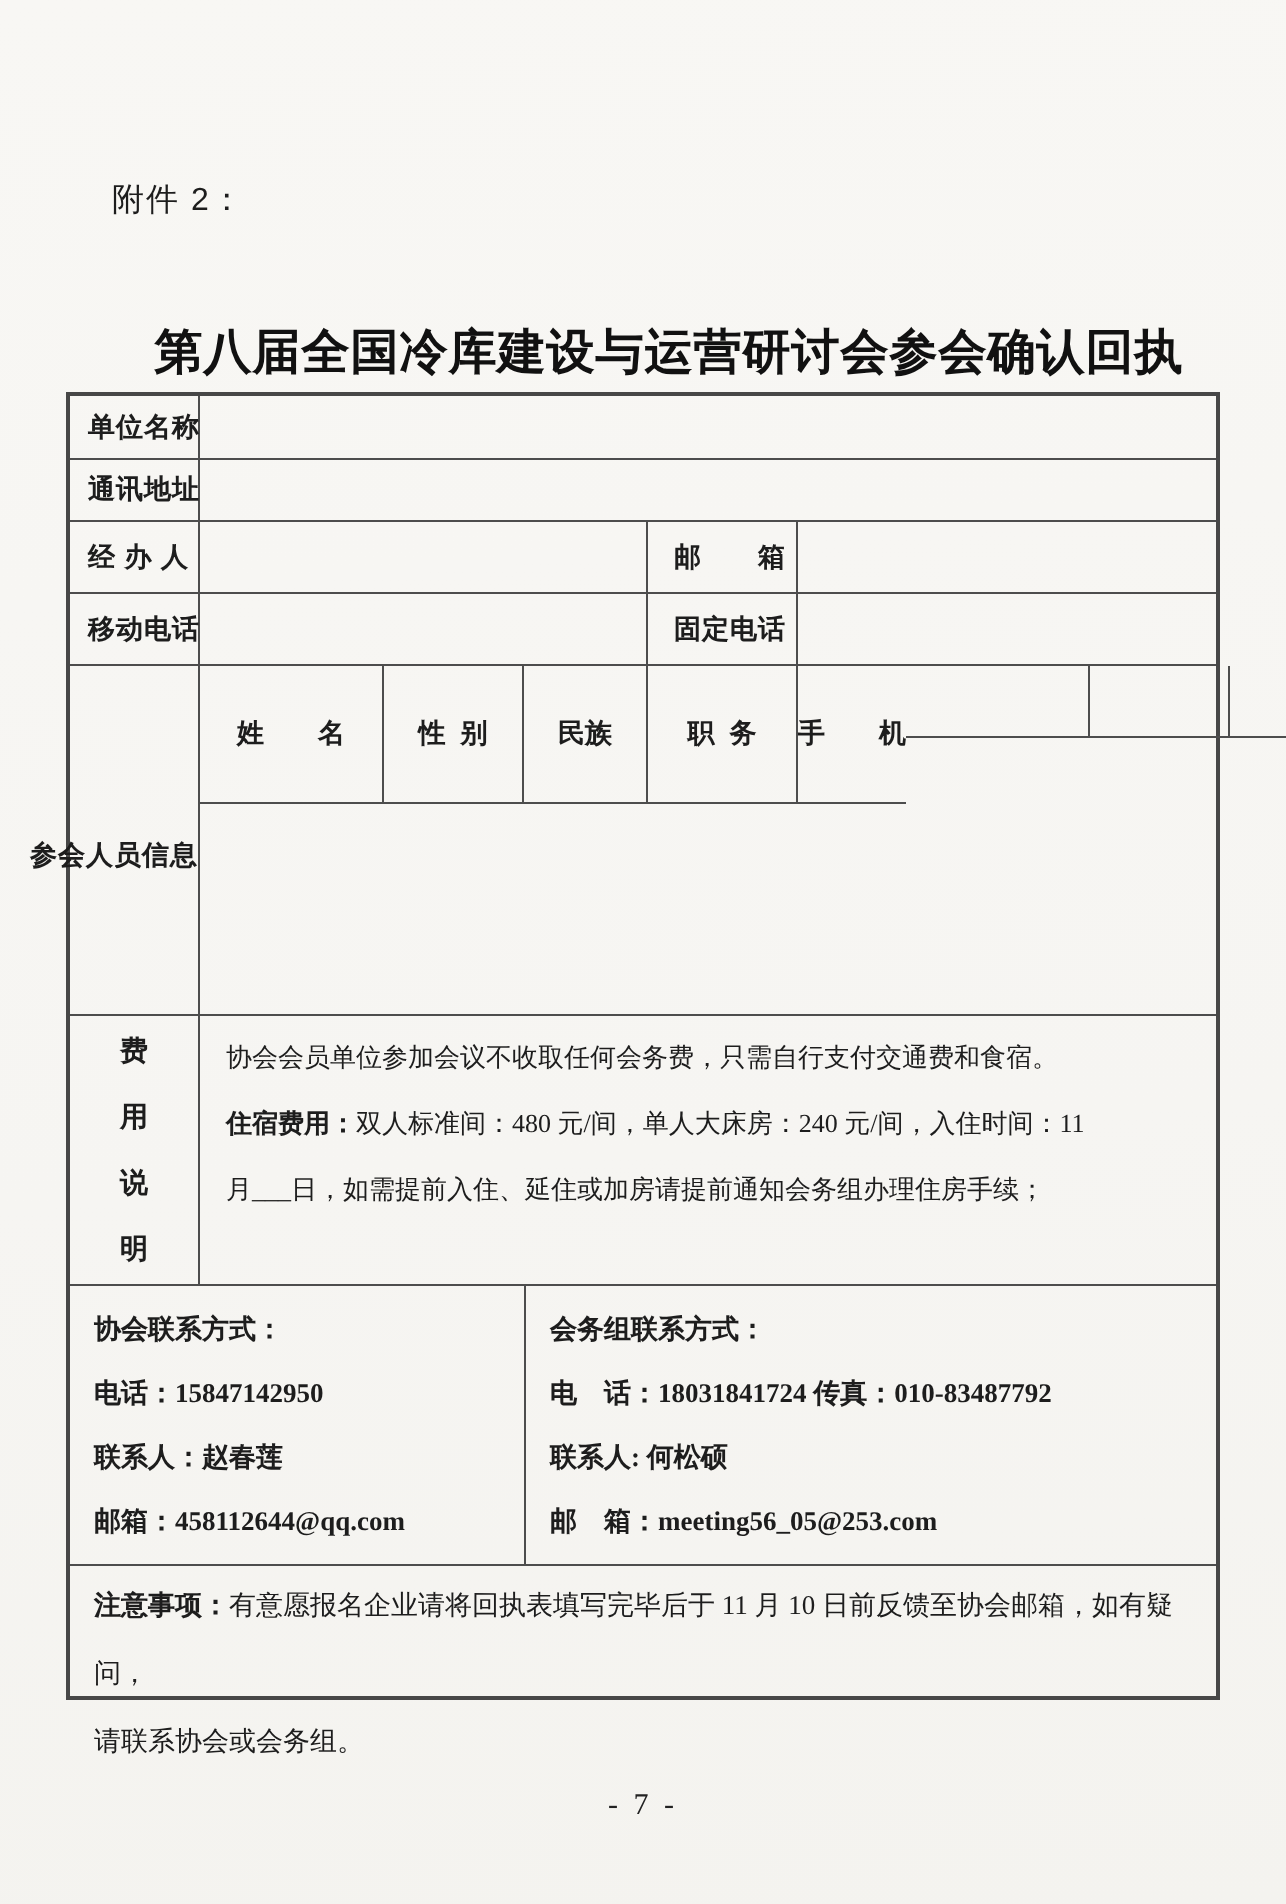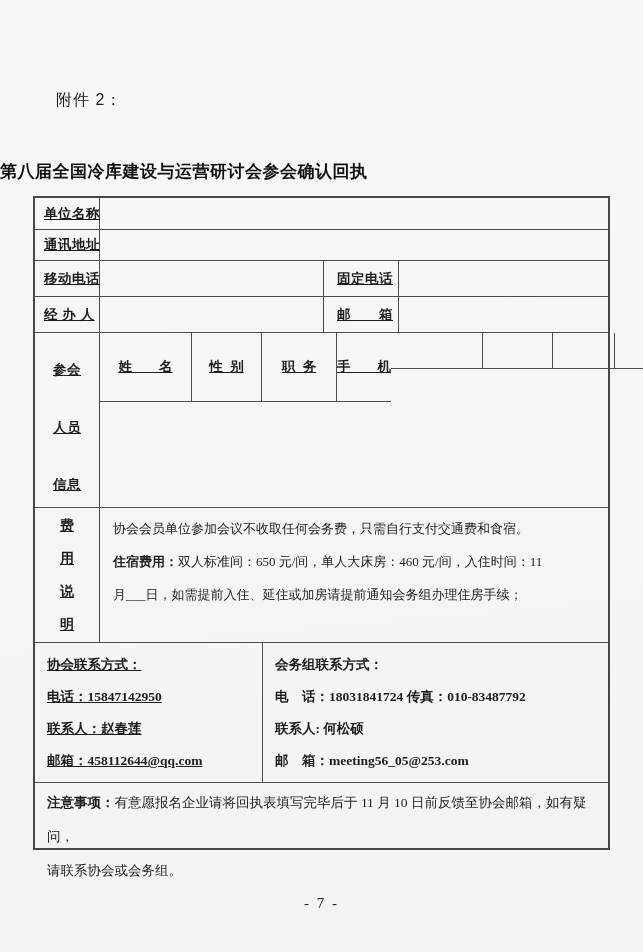--- a/index.html
+++ b/index.html
@@ -4,42 +4,42 @@
 <style>
   html,body{margin:0;padding:0;background:#e9e8e5;}
   .page{
     position:relative;width:643px;height:952px;margin:0 auto;
     background:linear-gradient(175deg,#f8f7f4 0%,#f6f5f2 60%,#f4f3ef 100%);
     font-family:"Liberation Sans",sans-serif;color:#1d1d1d;overflow:hidden;
     box-shadow:0 0 4px rgba(0,0,0,.15);
   }
   .attachment{position:absolute;left:56px;top:90px;font-size:16px;letter-spacing:1px;}
   .title{
-    position:absolute;left:0;right:0;top:160px;text-align:left;
-    font-size:17px;font-weight:700;letter-spacing:.5px;color:#111;
+    position:absolute;left:0;right:0;top:160px;text-align:center;
+    font-size:24px;font-weight:700;letter-spacing:.5px;color:#111;padding-left:26px;
   }
   .form{
     position:absolute;left:33px;top:196px;width:577px;box-sizing:border-box;
     border:2px solid #474747;background:transparent;
   }
   .trow{display:flex;box-sizing:border-box;border-bottom:1px solid #4d4d4d;}
   .trow.last{border-bottom:none;}
-  .cell{box-sizing:border-box;border-right:1px solid #4d4d4d;flex:0 0 auto;text-decoration:underline;}
+  .cell{box-sizing:border-box;border-right:1px solid #4d4d4d;flex:0 0 auto;}
   .fill{flex:1 1 auto;box-sizing:border-box;}
   .h34{height:32px;}.h31{height:31px;}.h36{height:36px;}.h37{height:37px;}
   .h175{height:175px;}.h135{height:135px;}.h140{height:140px;}.h67{height:65px;}
   .w65{width:65px;}.w224{width:224px;}.w75{width:75px;}.w92{width:92px;}
   .w70{width:70px;}.w62{width:62px;}.w276{width:228px;}
   .lab{
     display:flex;align-items:center;padding-left:9px;
     font-weight:700;font-size:13.5px;letter-spacing:.5px;white-space:pre;
   }
   .lab2{padding-left:13px;}
   
-  .pcol{flex-direction:column;justify-content:space-between;padding-left:0;align-items:center;line-height:45px;padding-top:14px;}
+  .pcol{justify-content:flex-end;padding-left:0;align-items:center;line-height:45px;padding-top:14px;}
   .pgrid{display:flex;}
   .prow{display:flex;box-sizing:border-box;border-bottom:1px solid #4d4d4d;}
   .prow.plast{border-bottom:none;flex:1 1 auto;}
   .prow .cell:last-child{border-right:none;}
   .h69{height:69px;}
   .hcell{display:flex;align-items:center;justify-content:center;font-weight:700;font-size:13.5px;white-space:pre;}
   
   .feelab{display:flex;flex-direction:column;justify-content:center;align-items:center;
     font-weight:700;font-size:14px;line-height:33px;}
   .feebody{padding:4px 10px 0 13px;font-family:"Liberation Serif",serif;font-size:13px;line-height:33px;white-space:nowrap;}
@@ -70,43 +70,44 @@
       <div class="cell w65 lab">单位名称</div>
       <div class="fill"></div>
     </div>
 
     <div class="trow h31">
       <div class="cell w65 lab">通讯地址</div>
       <div class="fill"></div>
     </div>
 
     <div class="trow h36">
-      <div class="cell w65 lab">移动电话</div>
+      <div class="cell w65 lab">经 办 人</div>
       <div class="cell w224"></div>
-      <div class="cell w75 lab lab2">固定电话</div>
+      <div class="cell w75 lab lab2">邮　　箱</div>
       <div class="fill"></div>
     </div>
 
     <div class="trow h36">
-      <div class="cell w65 lab">经 办 人</div>
+      <div class="cell w65 lab">移动电话</div>
       <div class="cell w224"></div>
-      <div class="cell w75 lab lab2">邮　　箱</div>
+      <div class="cell w75 lab lab2">固定电话</div>
       <div class="fill"></div>
     </div>
 
     <div class="trow h175">
       <div class="cell w65 lab pcol">
         <span>参会</span>
         <span>人员</span>
         <span>信息</span>
       </div>
       <div class="fill pgrid">
         <div class="prow h69">
           <div class="cell w92 hcell">姓　　名</div>
           <div class="cell w70 hcell">性  别</div>
+          <div class="cell w62 hcell">民族</div>
           <div class="cell w75 hcell">职  务</div>
           <div class="cell hcell" style="flex:1 1 auto;">手　　机</div>
         </div>
         <div class="prow h36">
           <div class="cell w92"></div>
           <div class="cell w70"></div>
           <div class="cell w62"></div>
           <div class="cell w75"></div>
           <div class="cell" style="flex:1 1 auto;"></div>
         </div>
@@ -129,21 +130,21 @@
 
     <div class="trow h135">
       <div class="cell w65 feelab">
         <div>费</div>
         <div>用</div>
         <div>说</div>
         <div>明</div>
       </div>
       <div class="fill feebody">
         <div>协会会员单位参加会议不收取任何会务费，只需自行支付交通费和食宿。</div>
-        <div><span class="b">住宿费用：</span><span>双人标准间：650 元/间，单人大床房：460 元/间，入住时间：11</span></div>
+        <div><span class="b">住宿费用：</span><span>双人标准间：480 元/间，单人大床房：240 元/间，入住时间：11</span></div>
         <div>月___日，如需提前入住、延住或加房请提前通知会务组办理住房手续；</div>
       </div>
     </div>
 
     <div class="trow h140">
       <div class="cell w276 contact">
         <div>协会联系方式：</div>
         <div>电话：15847142950</div>
         <div>联系人：赵春莲</div>
         <div>邮箱：458112644@qq.com</div>

